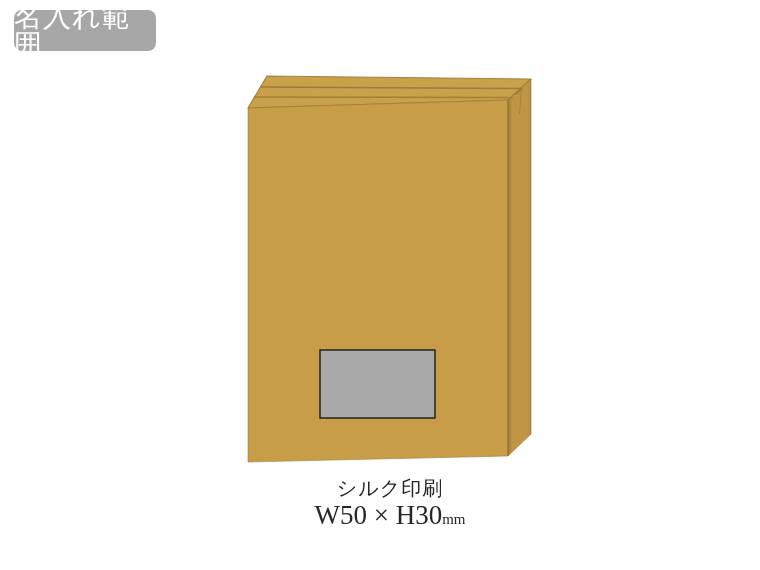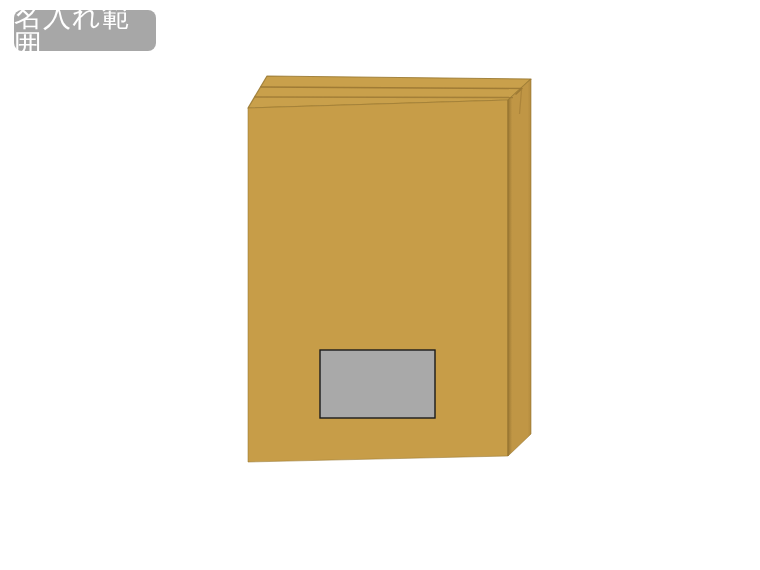--- a/index.html
+++ b/index.html
@@ -94,14 +94,18 @@
     <polyline points="260.5,87 522,88.5 515.5,94.5" fill="none" stroke-width="1.4" stroke-opacity="0.9" stroke-linejoin="round" stroke="#9a7733"></polyline>
     <polyline points="254.5,97 513,97.5" fill="none" stroke-width="1.3" stroke-opacity="0.8" stroke-linejoin="round" stroke="#9a7733"></polyline>
     <polyline points="521.5,90 519.5,114" fill="none" stroke-width="1.2" stroke-opacity="0.55" stroke-linejoin="round" stroke="#9a7733"></polyline>
 
     <line x1="508" y1="100" x2="508" y2="456" stroke-width="1.4" stroke-opacity="0.75" stroke="#9b7834"></line>
 
     <rect x="320" y="350" width="115" height="68" stroke-width="1.4" fill="#a9a9a9"></rect>
     <rect x="320" y="350" width="115" height="68" fill="none" stroke-width="1.4" stroke="#1b1b1b"></rect>
   </svg>
 
+  <div class="caption" style="color: rgb(38, 38, 38);">
+    <div class="caption-method">シルク印刷</div>
+    <div class="caption-size"><span>W50 × H30</span><span class="unit">mm</span></div>
+  </div>
 
 </div>
 
 </body></html>

